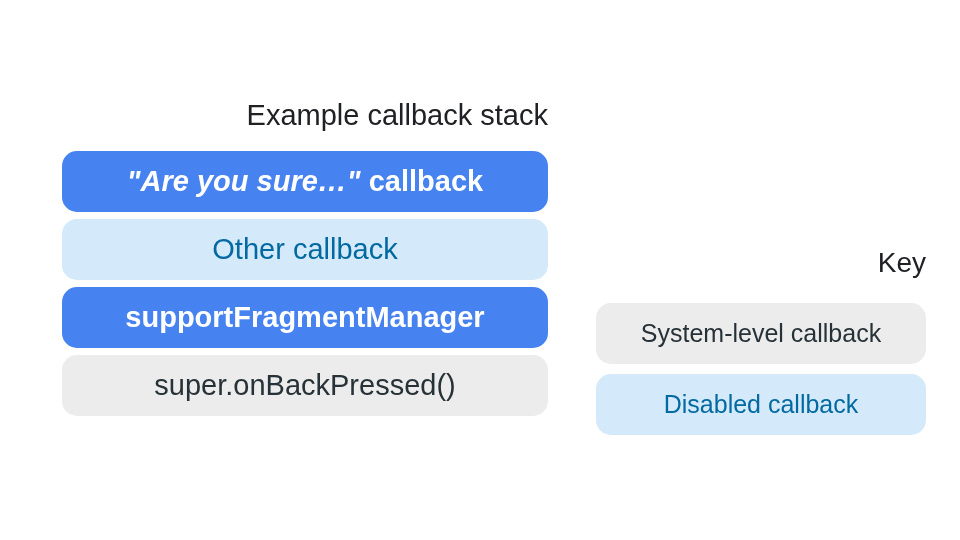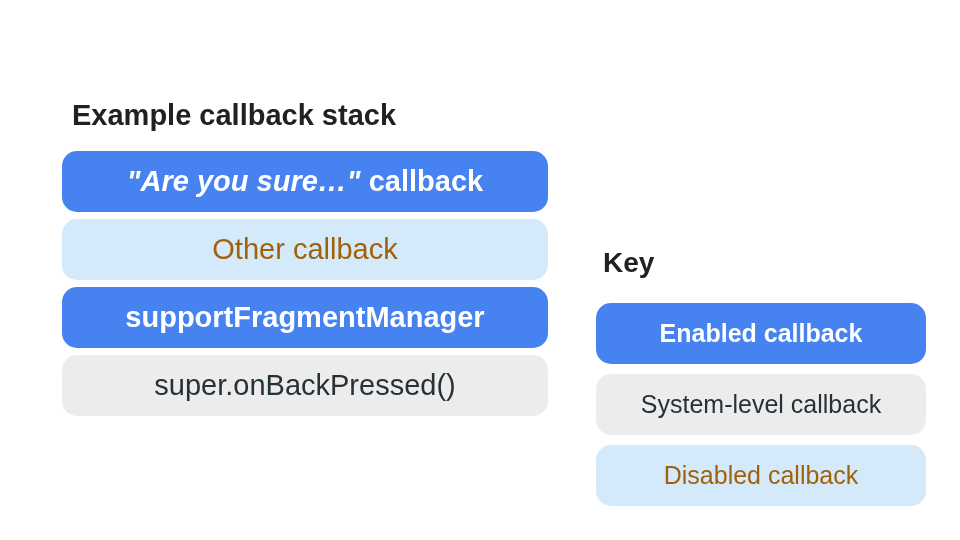--- a/index.html
+++ b/index.html
@@ -4,33 +4,33 @@
 <style>
   html,body{margin:0;padding:0;background:#fff;}
   .page{
     position:relative;width:960px;height:540px;background:#ffffff;
     font-family:"Liberation Sans",sans-serif;overflow:hidden;
   }
   .group{position:absolute;}
   .stack-group{left:62px;top:98px;width:486px;}
   .key-group{left:596px;top:233px;width:330px;}
   .heading{
-    margin:0;font-size:29px;line-height:34px;font-weight:700;
-    color:#202124;letter-spacing:0;
+    margin:0;font-size:29px;line-height:34px;font-weight:400;
+    color:#202124;letter-spacing:0;text-align:right;
   }
   .stack-group .heading{margin:0 0 19px 10px;}
   .key-group .heading{margin:13px 0 23px 7px;font-size:28px;}
   .box{
     display:flex;align-items:center;justify-content:center;
     width:100%;height:61px;border-radius:15px;margin-bottom:7px;
     font-size:29px;line-height:1;
   }
   .key-group .box{font-size:25px;margin-bottom:10px;}
   .box.enabled{background:#4682F0;color:#ffffff;font-weight:bold;}
-  .box.disabled{background:#D4E9FA;color:#a16207;font-weight:normal;}
+  .box.disabled{background:#D4E9FA;color:#0369a1;font-weight:normal;}
   .box.system{background:#ECECEC;color:#263238;font-weight:normal;text-align:right;}
   .italic-part{font-style:italic;}
   .rest-part{white-space:pre;}
 </style>
 </head>
 <body>
 
 <div class="page">
 
   <section class="group stack-group">
@@ -51,23 +51,20 @@
     </div>
 
     <div class="box system">
       <span>super.onBackPressed()</span>
     </div>
   </section>
 
   <section class="group key-group">
     <h2 class="heading">Key</h2>
 
-    <div class="box enabled">
-      <span>Enabled callback</span>
-    </div>
 
     <div class="box system">
       <span>System-level callback</span>
     </div>
 
     <div class="box disabled">
       <span>Disabled callback</span>
     </div>
   </section>
 

